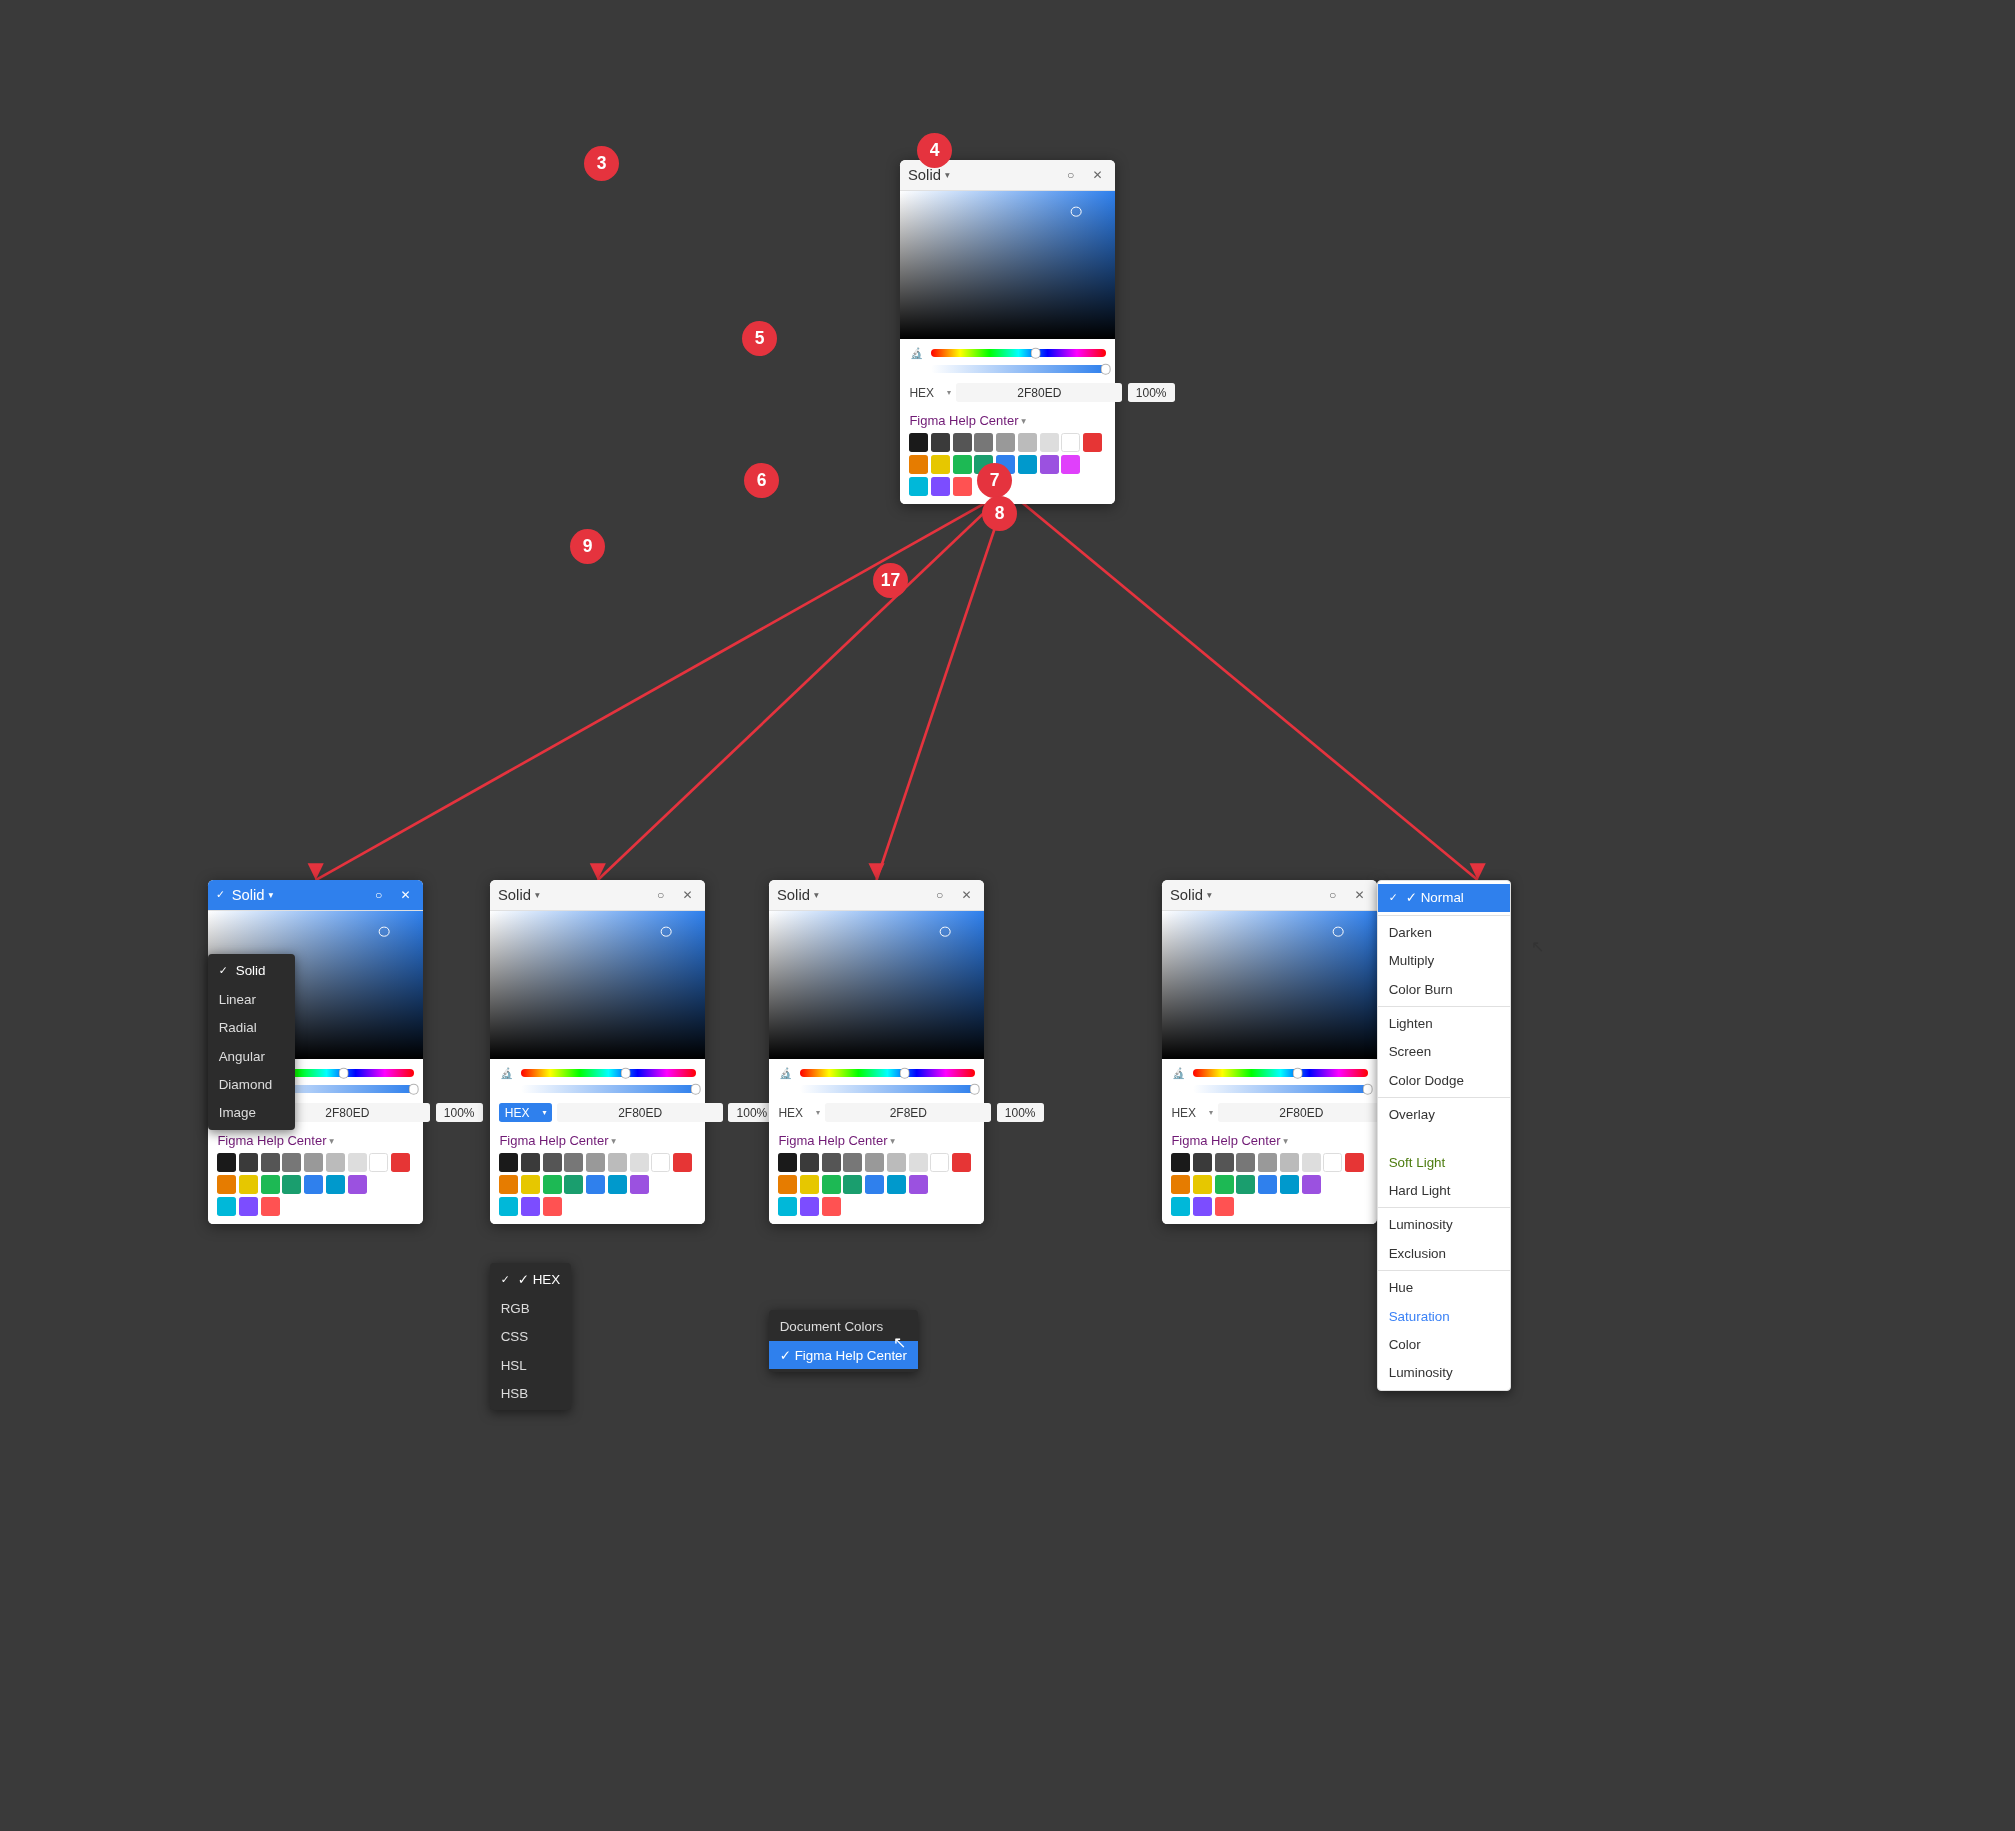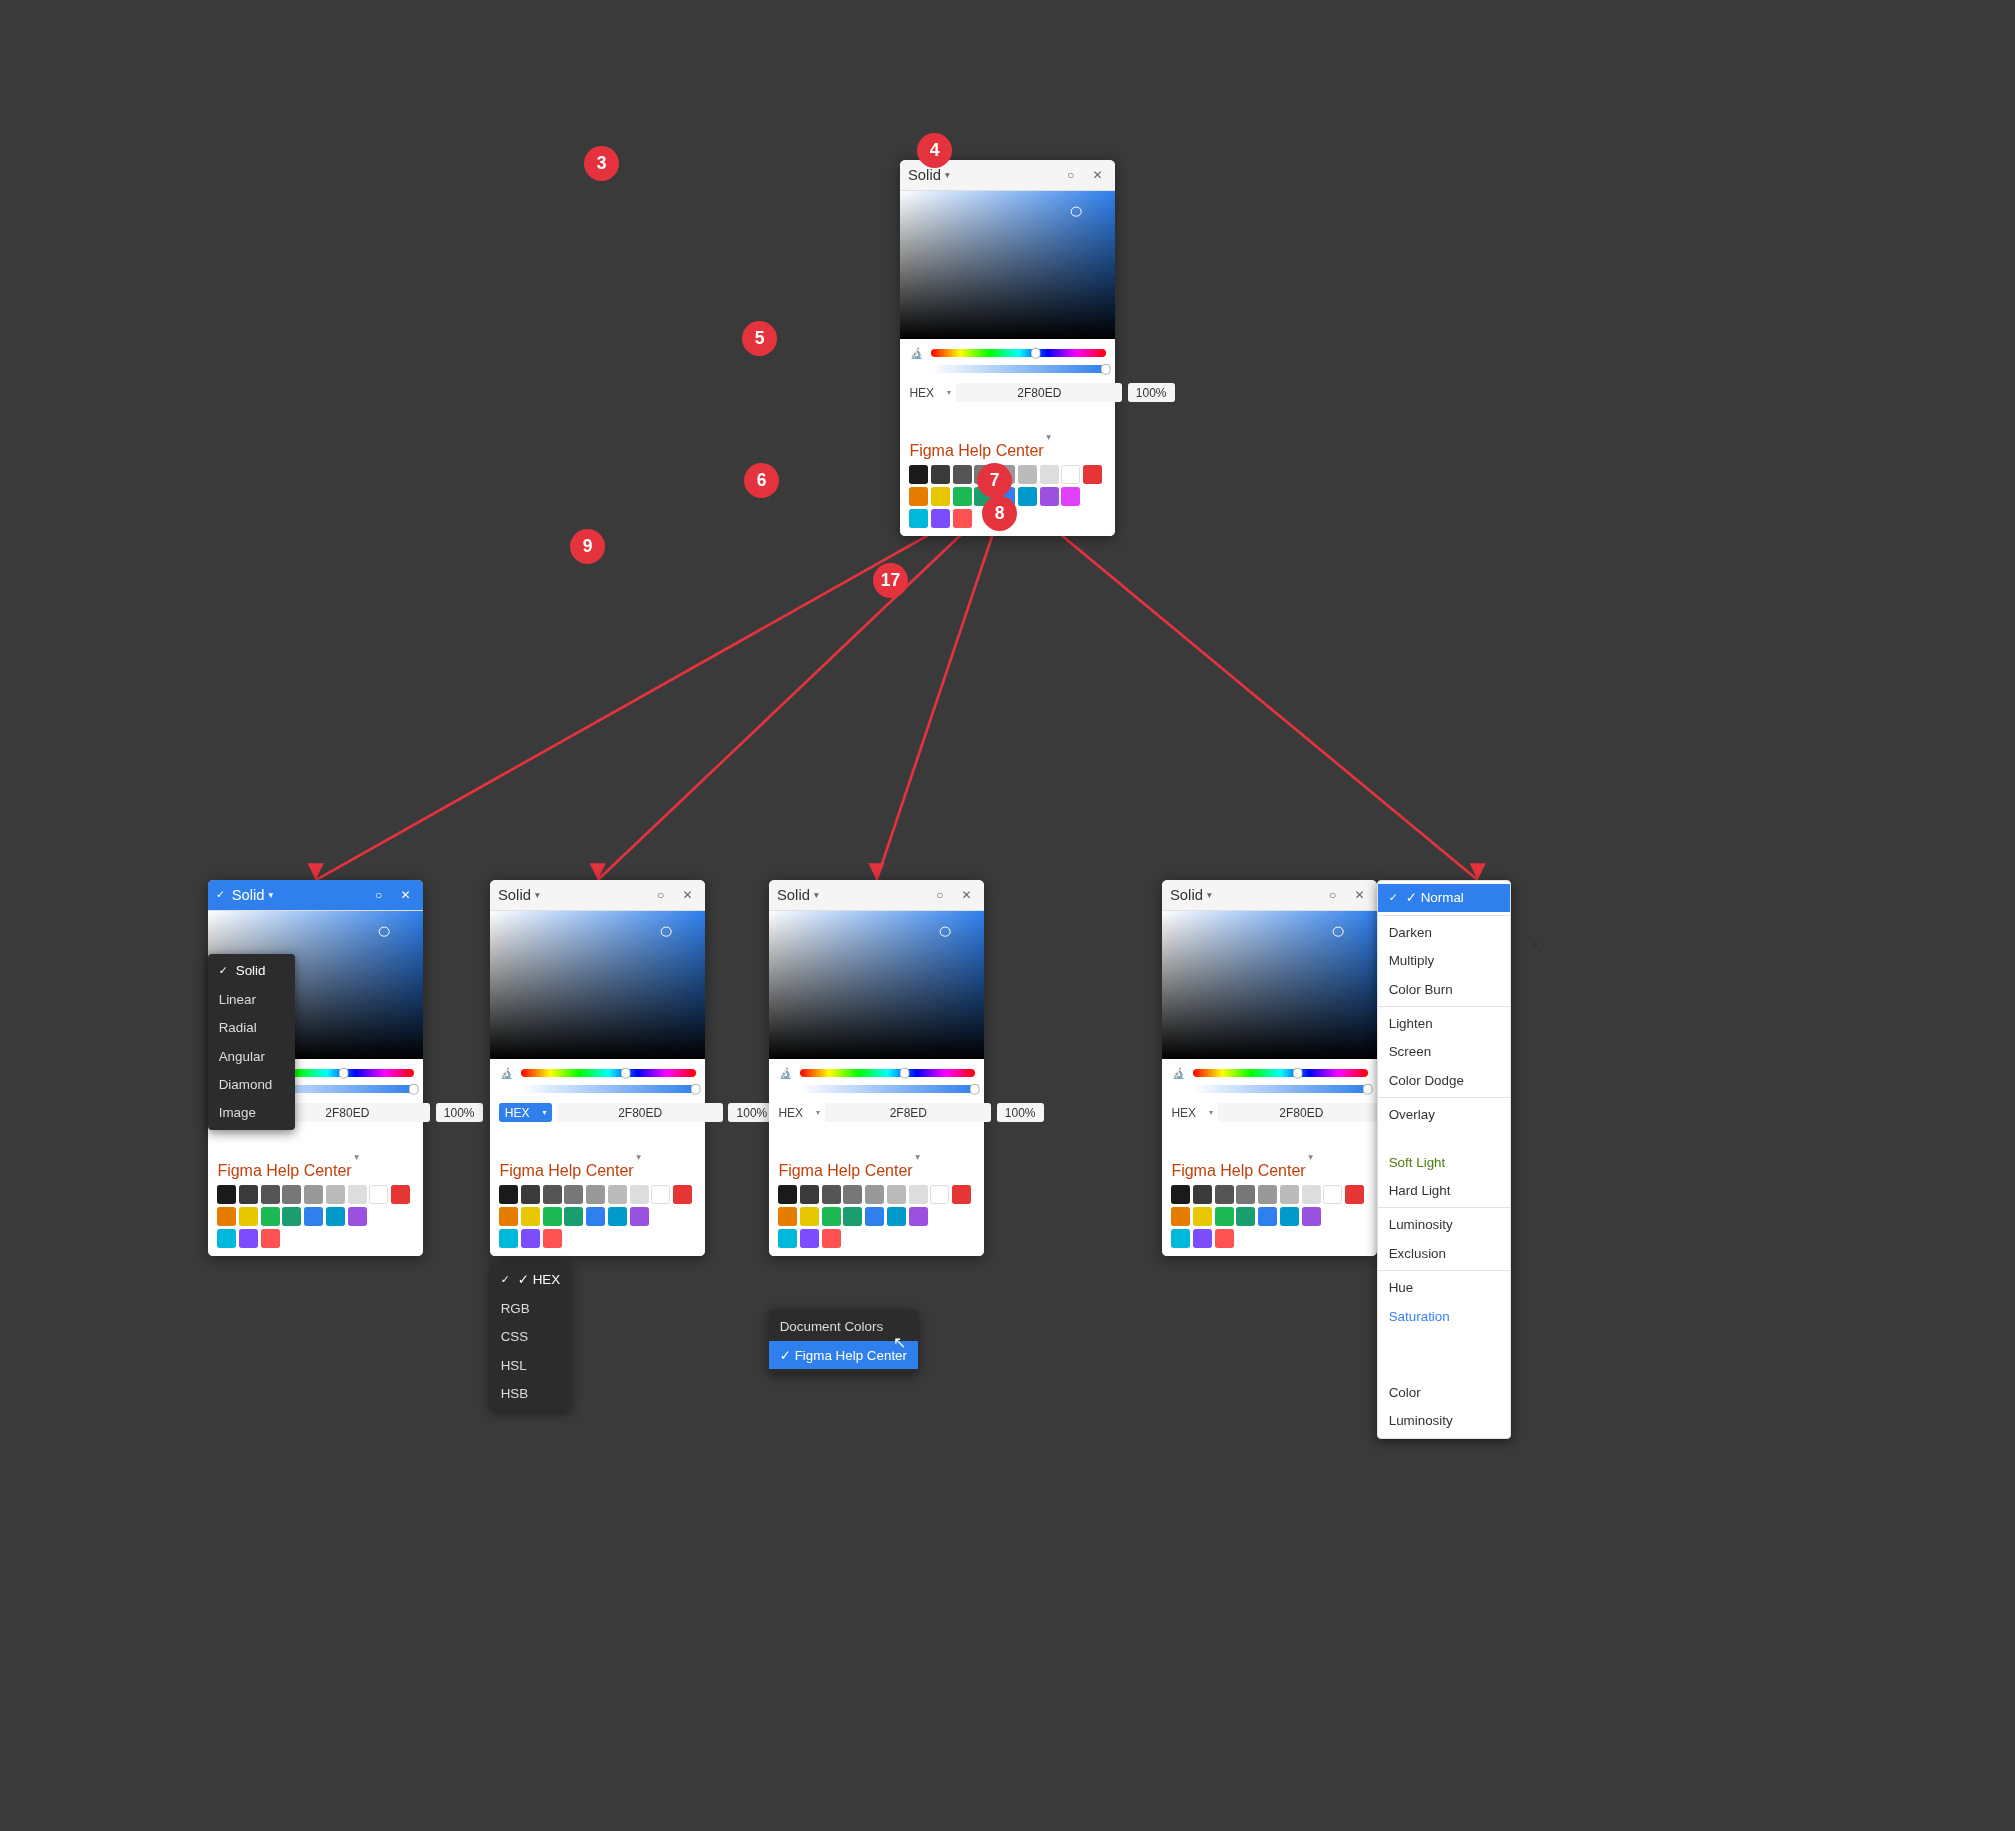--- a/index.html
+++ b/index.html
@@ -233,24 +233,23 @@
     }
 
     .library-header {
       display: flex;
       align-items: center;
       justify-content: space-between;
       margin-bottom: 5.4px;
     }
 
     .library-title {
-      font-size: 16px;
-      color: #c2410c;
-      cursor: pointer;
-      margin-top: 29px;
+      font-size: 13px;
+      color: #701a75;
+      cursor: pointer;
     }
 
     .library-title-row {
       display: flex;
       align-items: center;
       gap: 2.7px;
     }
 
     .color-swatches {
       display: flex;
@@ -760,18 +759,18 @@
   <div style="height:0.7px;background:#e0e0e0;margin:2.7px 0;"></div>
   <div class="dropdown-item" style="color:#333;">Overlay</div>
   <div class="dropdown-item" style="color:#4d7c0f;margin-top:19px;">Soft Light</div>
   <div class="dropdown-item" style="color:#333;">Hard Light</div>
   <div style="height:0.7px;background:#e0e0e0;margin:2.7px 0;"></div>
   <div class="dropdown-item" style="color:#333;">Luminosity</div>
   <div class="dropdown-item" style="color:#333;">Exclusion</div>
   <div style="height:0.7px;background:#e0e0e0;margin:2.7px 0;"></div>
   <div class="dropdown-item" style="color:#333;">Hue</div>
   <div class="dropdown-item" style="color:#3b82f6;">Saturation</div>
-  <div class="dropdown-item" style="color:#333;margin-top:48px;">Color</div>
+  <div class="dropdown-item" style="color:#333;">Color</div>
   <div class="dropdown-item" style="color:#333;">Luminosity</div>
 </div>
 
 <div style="position:absolute; left:1531px; top:937px; font-size:16px; color:#333; z-index:300; pointer-events:none;">↖</div>
 
 
 </body></html>

